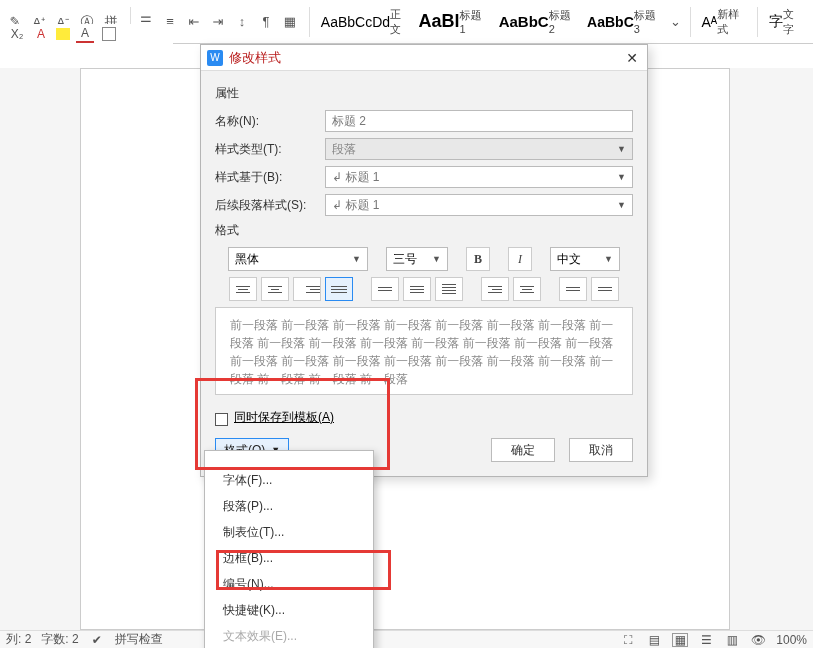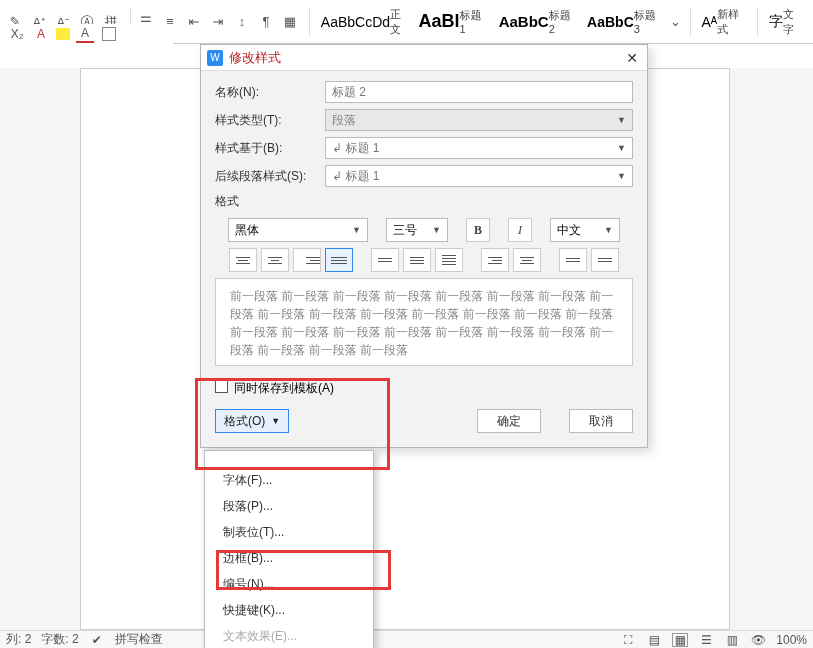--- a/index.html
+++ b/index.html
@@ -41,23 +41,23 @@
   .fmt-row .btn { width:24px; height:24px; border:1px solid #ccc; background:#fff; display:flex;align-items:center;justify-content:center; color:#444; font-family:"Times New Roman",serif;}
   .fmt-row .btn.b{font-weight:bold;}
   .fmt-row .btn.i{font-style:italic;}
   .alignrow { display:flex; gap:4px; margin-bottom:6px; justify-content:center;}
   .alignrow .a { width:28px;height:24px;border:1px solid #ccc;background:#fff;display:flex;flex-direction:column;justify-content:center;align-items:center;gap:2px;}
   .alignrow .a.sel { border-color:#2a8bf2; background:#e6f1fd;}
   .alignrow .a span{display:block;height:1px;background:#555;}
   .alignrow .gap { width:10px; }
   .preview { border:1px solid #ccc; background:#fff; height:88px; padding:8px 14px; font-size:10px; color:#888; line-height:1.5; overflow:hidden;}
   .preview .sample { color:#333; font-size:13px; margin-top:4px; padding-left:18px;}
-  .chk { display:flex; align-items:flex-start; gap:6px; margin-top:14px;}
+  .chk { display:flex; align-items:flex-end; gap:6px; margin-top:14px;text-decoration:underline;}
   .chk .box{width:13px;height:13px;border:1px solid #555;background:#fff;}
-  .btnrow { display:flex; align-items:center; margin-top:12px; gap:28px;}
+  .btnrow { display:flex; align-items:center; margin-top:12px; gap:14px;}
   .btnrow .fmtbtn { height:24px; border:1px solid #2a8bf2; background:#e6f1fd; display:flex;align-items:center;padding:0 8px; gap:6px; color:#222;}
   .btnrow .fmtbtn .arr{font-size:9px;}
   .btnrow .spacer{flex:1;}
   .btnrow .stdbtn { width:64px;height:24px;border:1px solid #bbb;background:#fff;display:flex;align-items:center;justify-content:center;color:#333;}
 
   
   .menu { position:absolute; left:204px; top:450px; width:170px; background:#fff; border:1px solid #bbb; box-shadow:3px 3px 8px rgba(0,0,0,.2); padding:16px 0; z-index:3;}
   .menu .mi { height:26px; display:flex;align-items:center; padding:0 18px; color:#333;}
   .menu .mi.dim{color:#aaa;}
 
@@ -137,20 +137,21 @@
   <div class="page"></div>
 </div>
 
 <div class="dialog">
   <div class="dlg-title">
     <div class="logo">W</div>
     <div class="txt">修改样式</div>
     <div class="x">✕</div>
   </div>
   <div class="dlg-body">
+    <div class="section-label">属性</div>
 
     <div class="row">
       <div class="lab">名称(N):</div>
       <div class="field">
           <span>标题 2</span>
         </div>
     </div>
     <div class="row">
       <div class="lab">样式类型(T):</div>
       <div class="field disabled">

